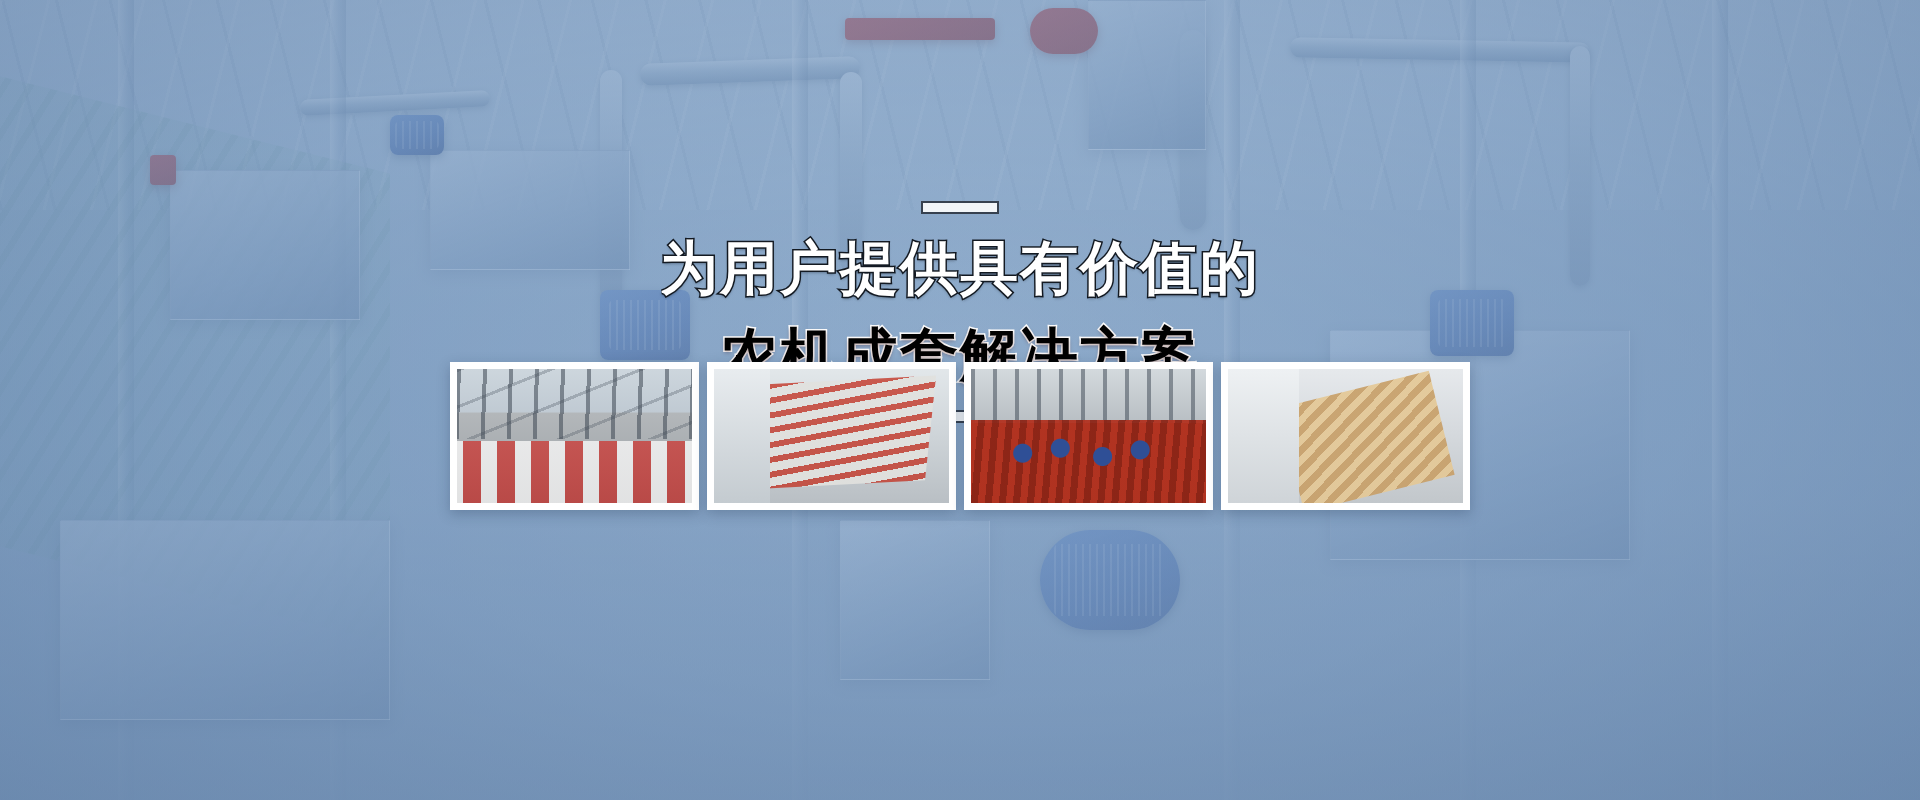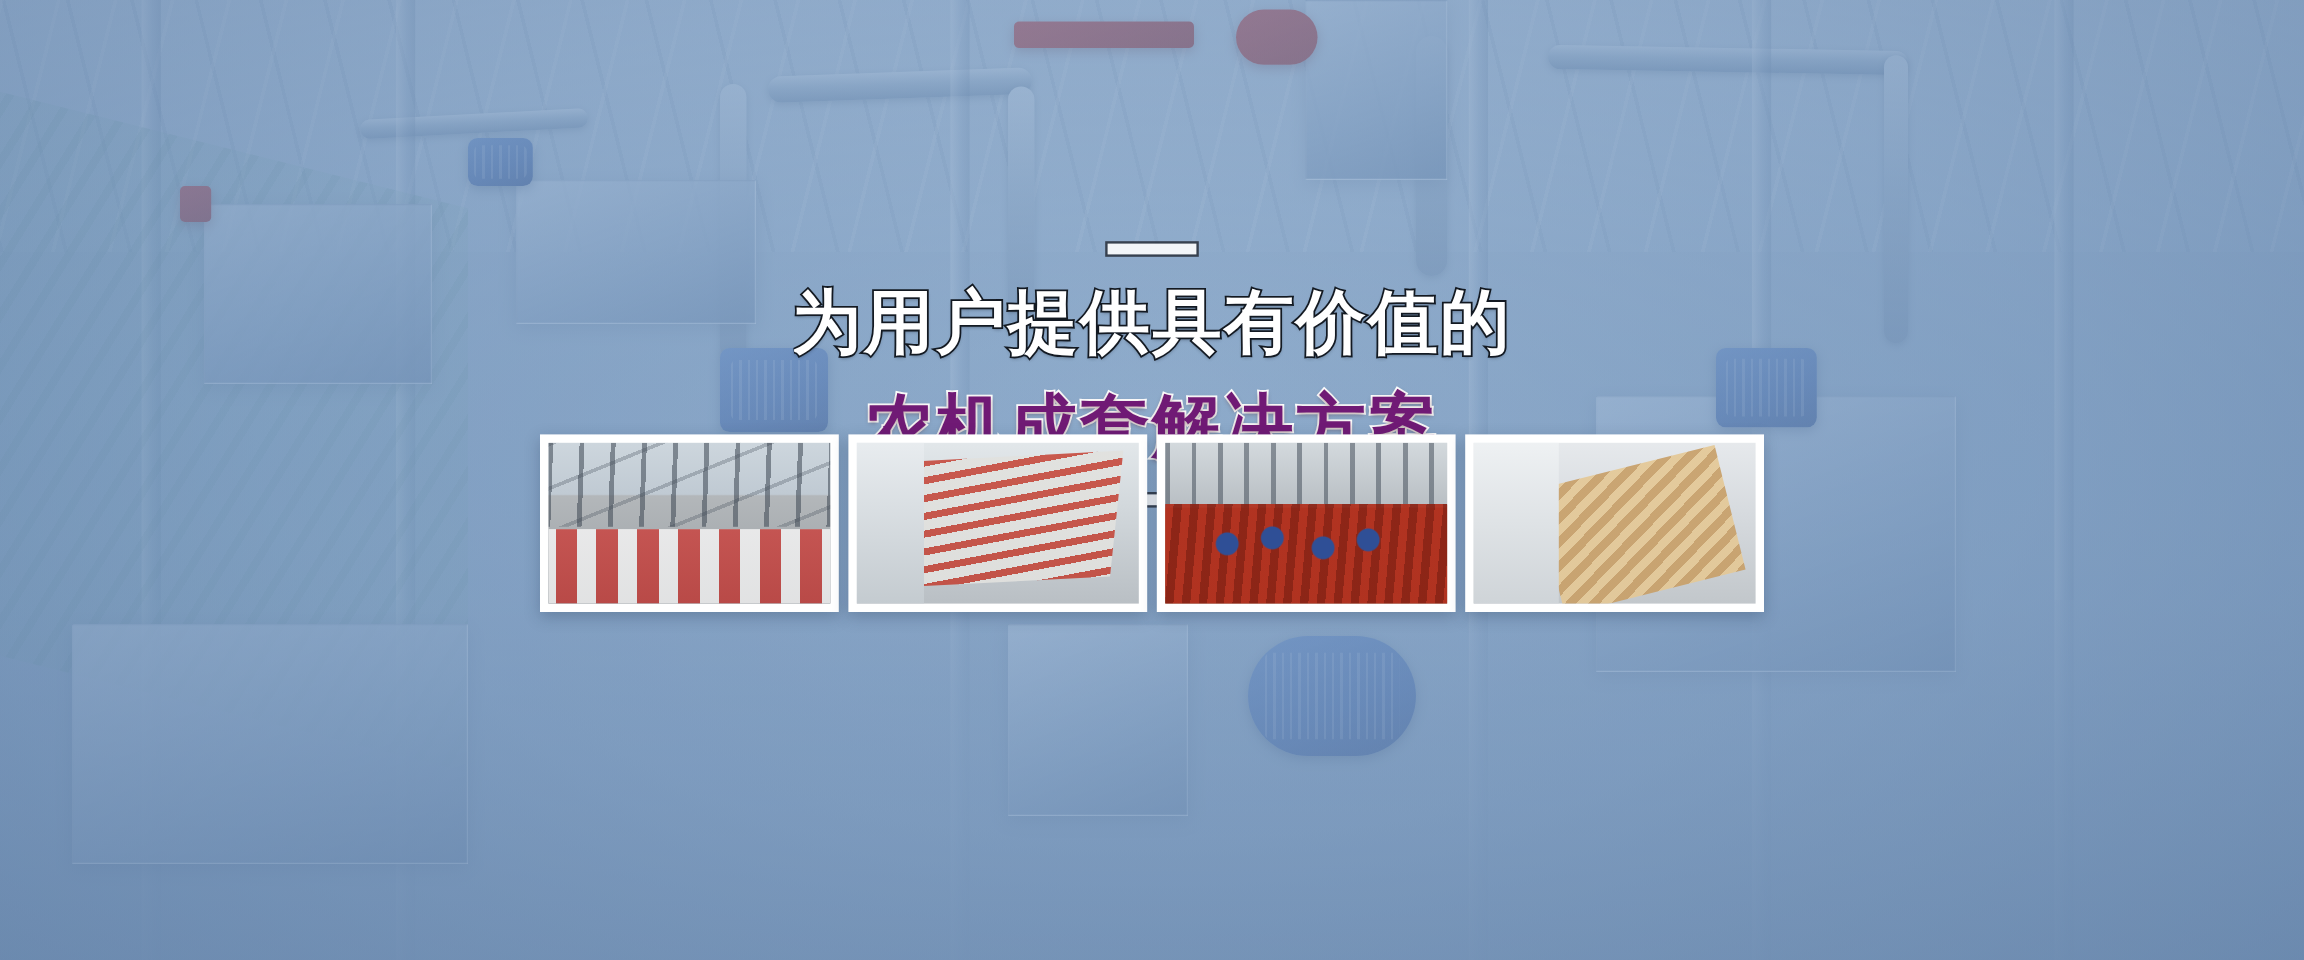--- a/index.html
+++ b/index.html
@@ -104,21 +104,21 @@
     font-family:"DejaVu Sans", sans-serif;
     font-size:58px; font-weight:bold; letter-spacing:2px; line-height:1.05;
   }
   .hl-white {
     color:#ffffff;
     -webkit-text-stroke:3px #141a22;
     paint-order:stroke fill;
     text-shadow:0 2px 3px rgba(20,28,40,.45);
   }
   .hl-red {
-    color:#701a75;
+    color:#000000;
     -webkit-text-stroke:3px #ffffff;
     paint-order:stroke fill;
     text-shadow:0 2px 4px rgba(60,10,10,.35);
   }
 
   .subtitle {
     position:absolute; top:282px; left:50%; transform:translateX(-50%);
     font-family:"DejaVu Serif", serif;
     font-style:italic; font-weight:bold;
     font-size:27px; letter-spacing:.4px; color:#ffffff;

